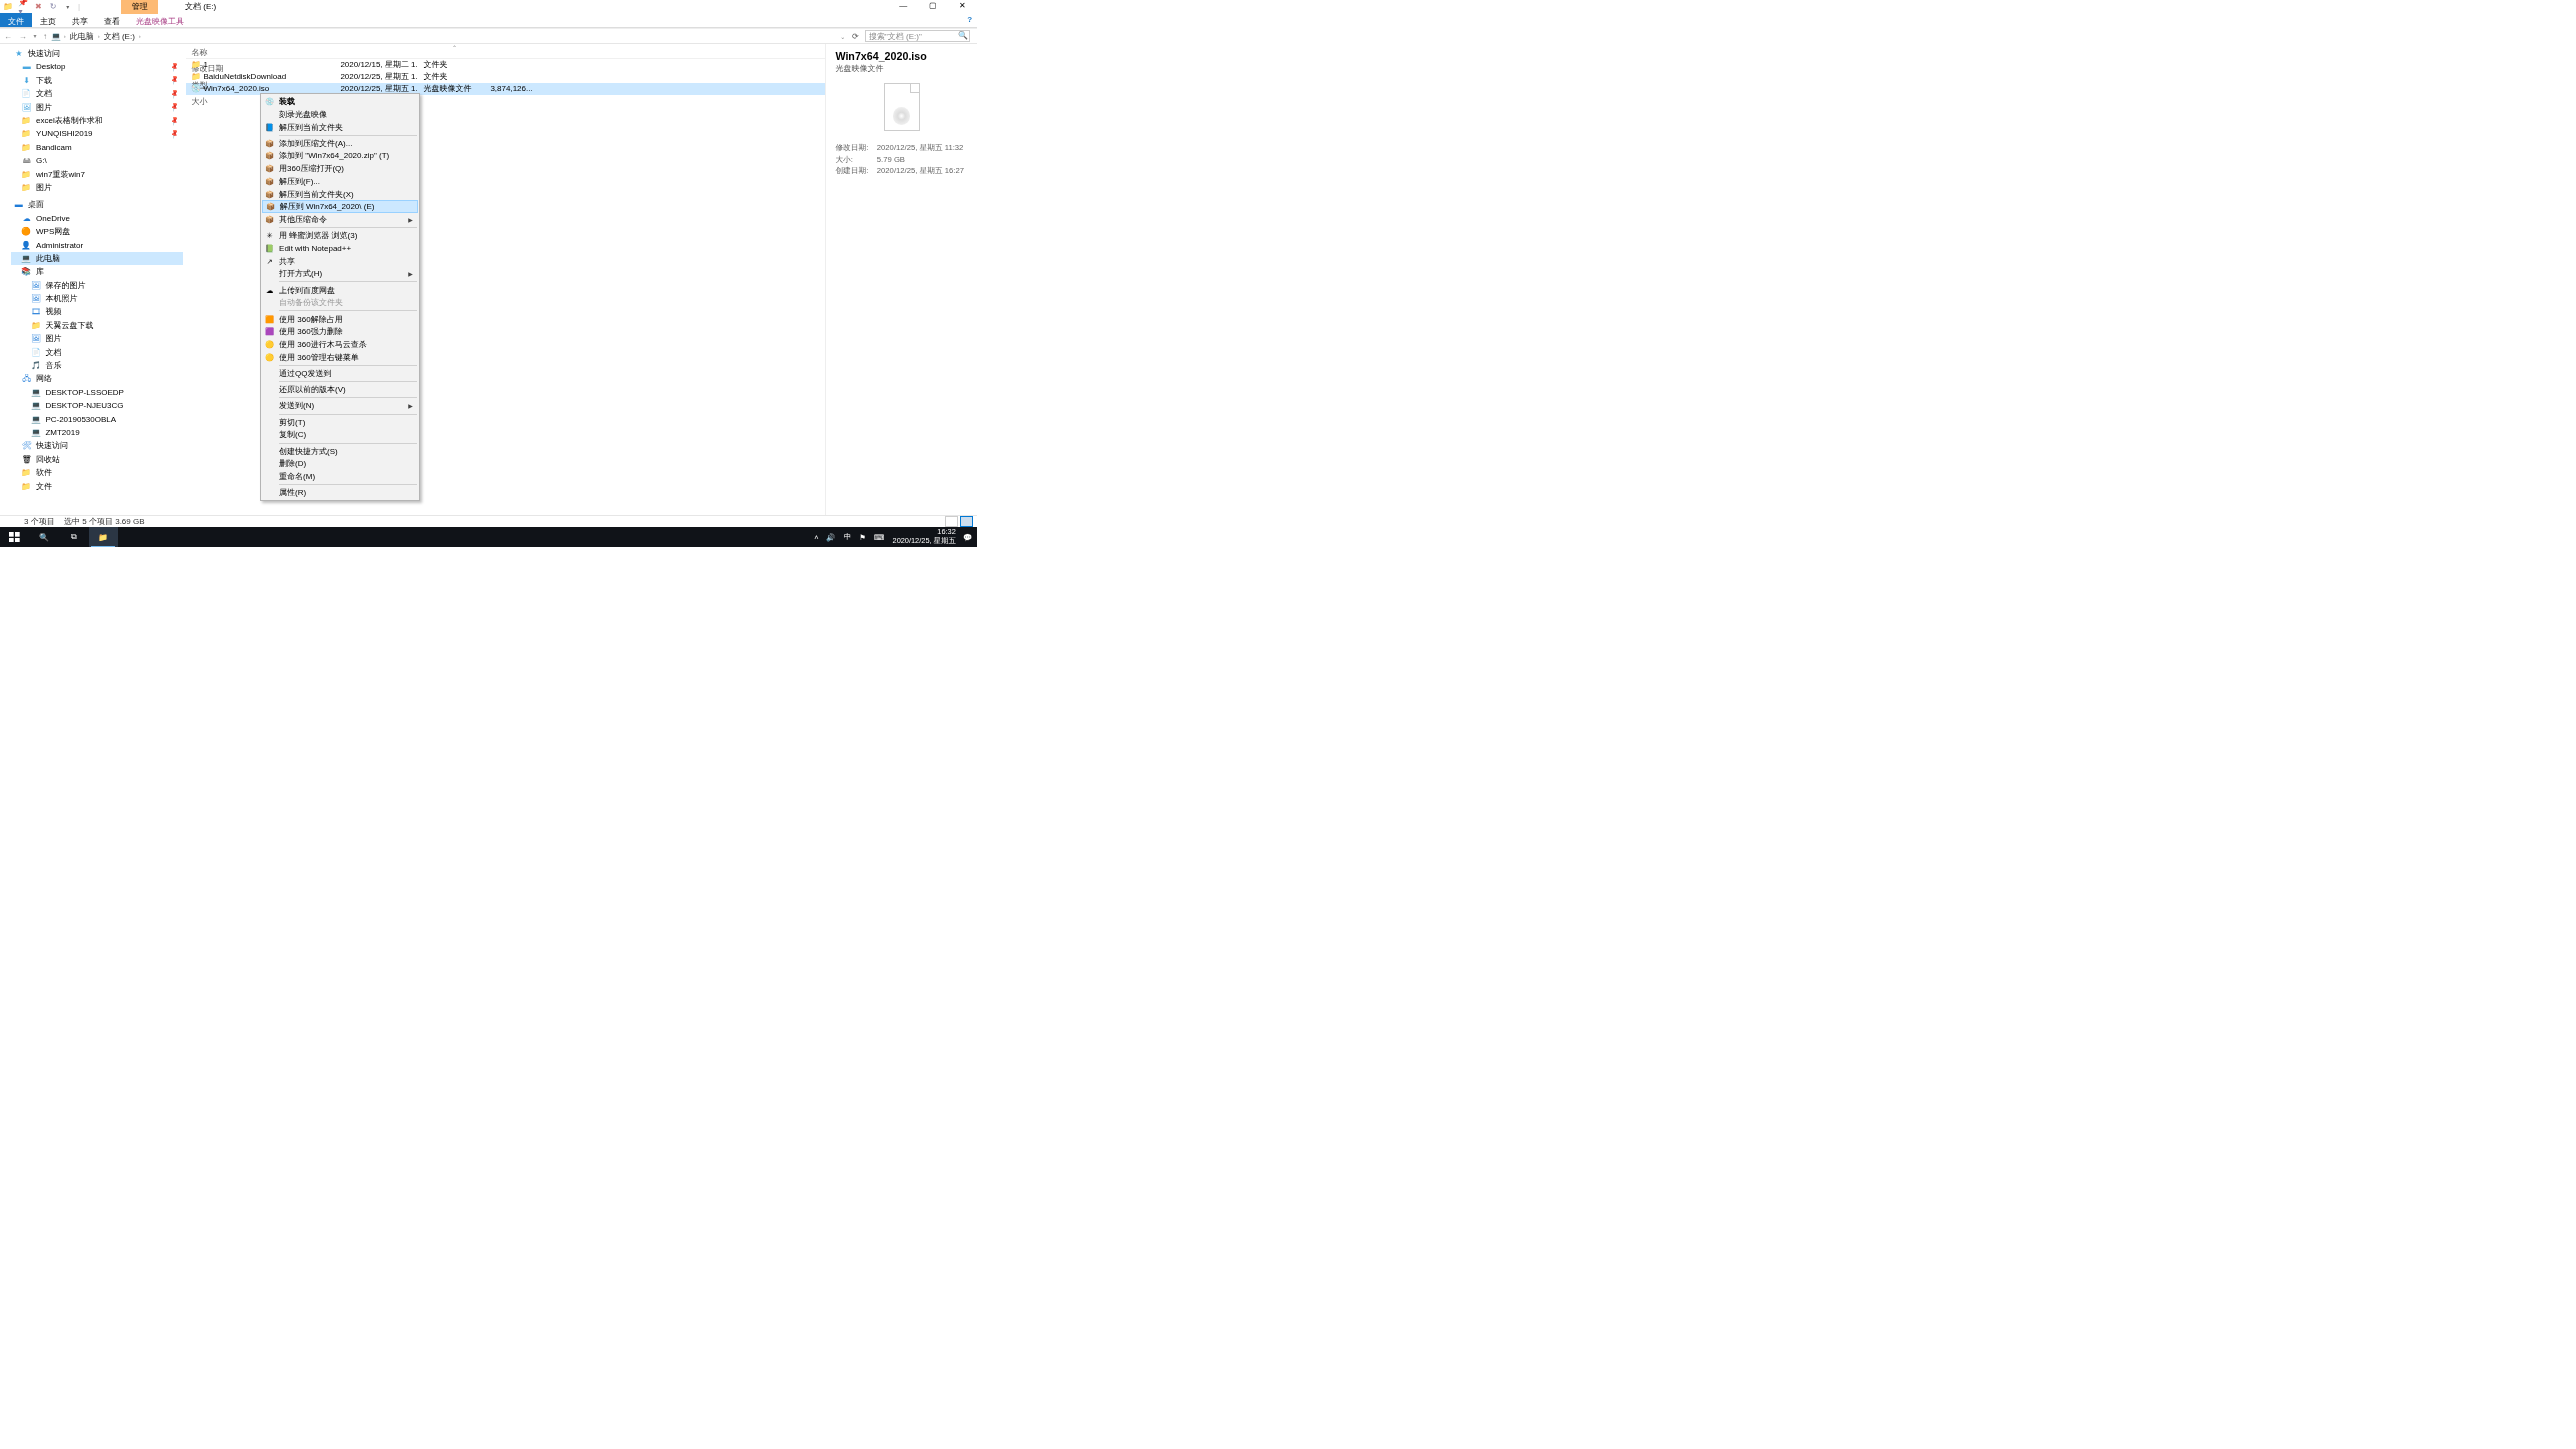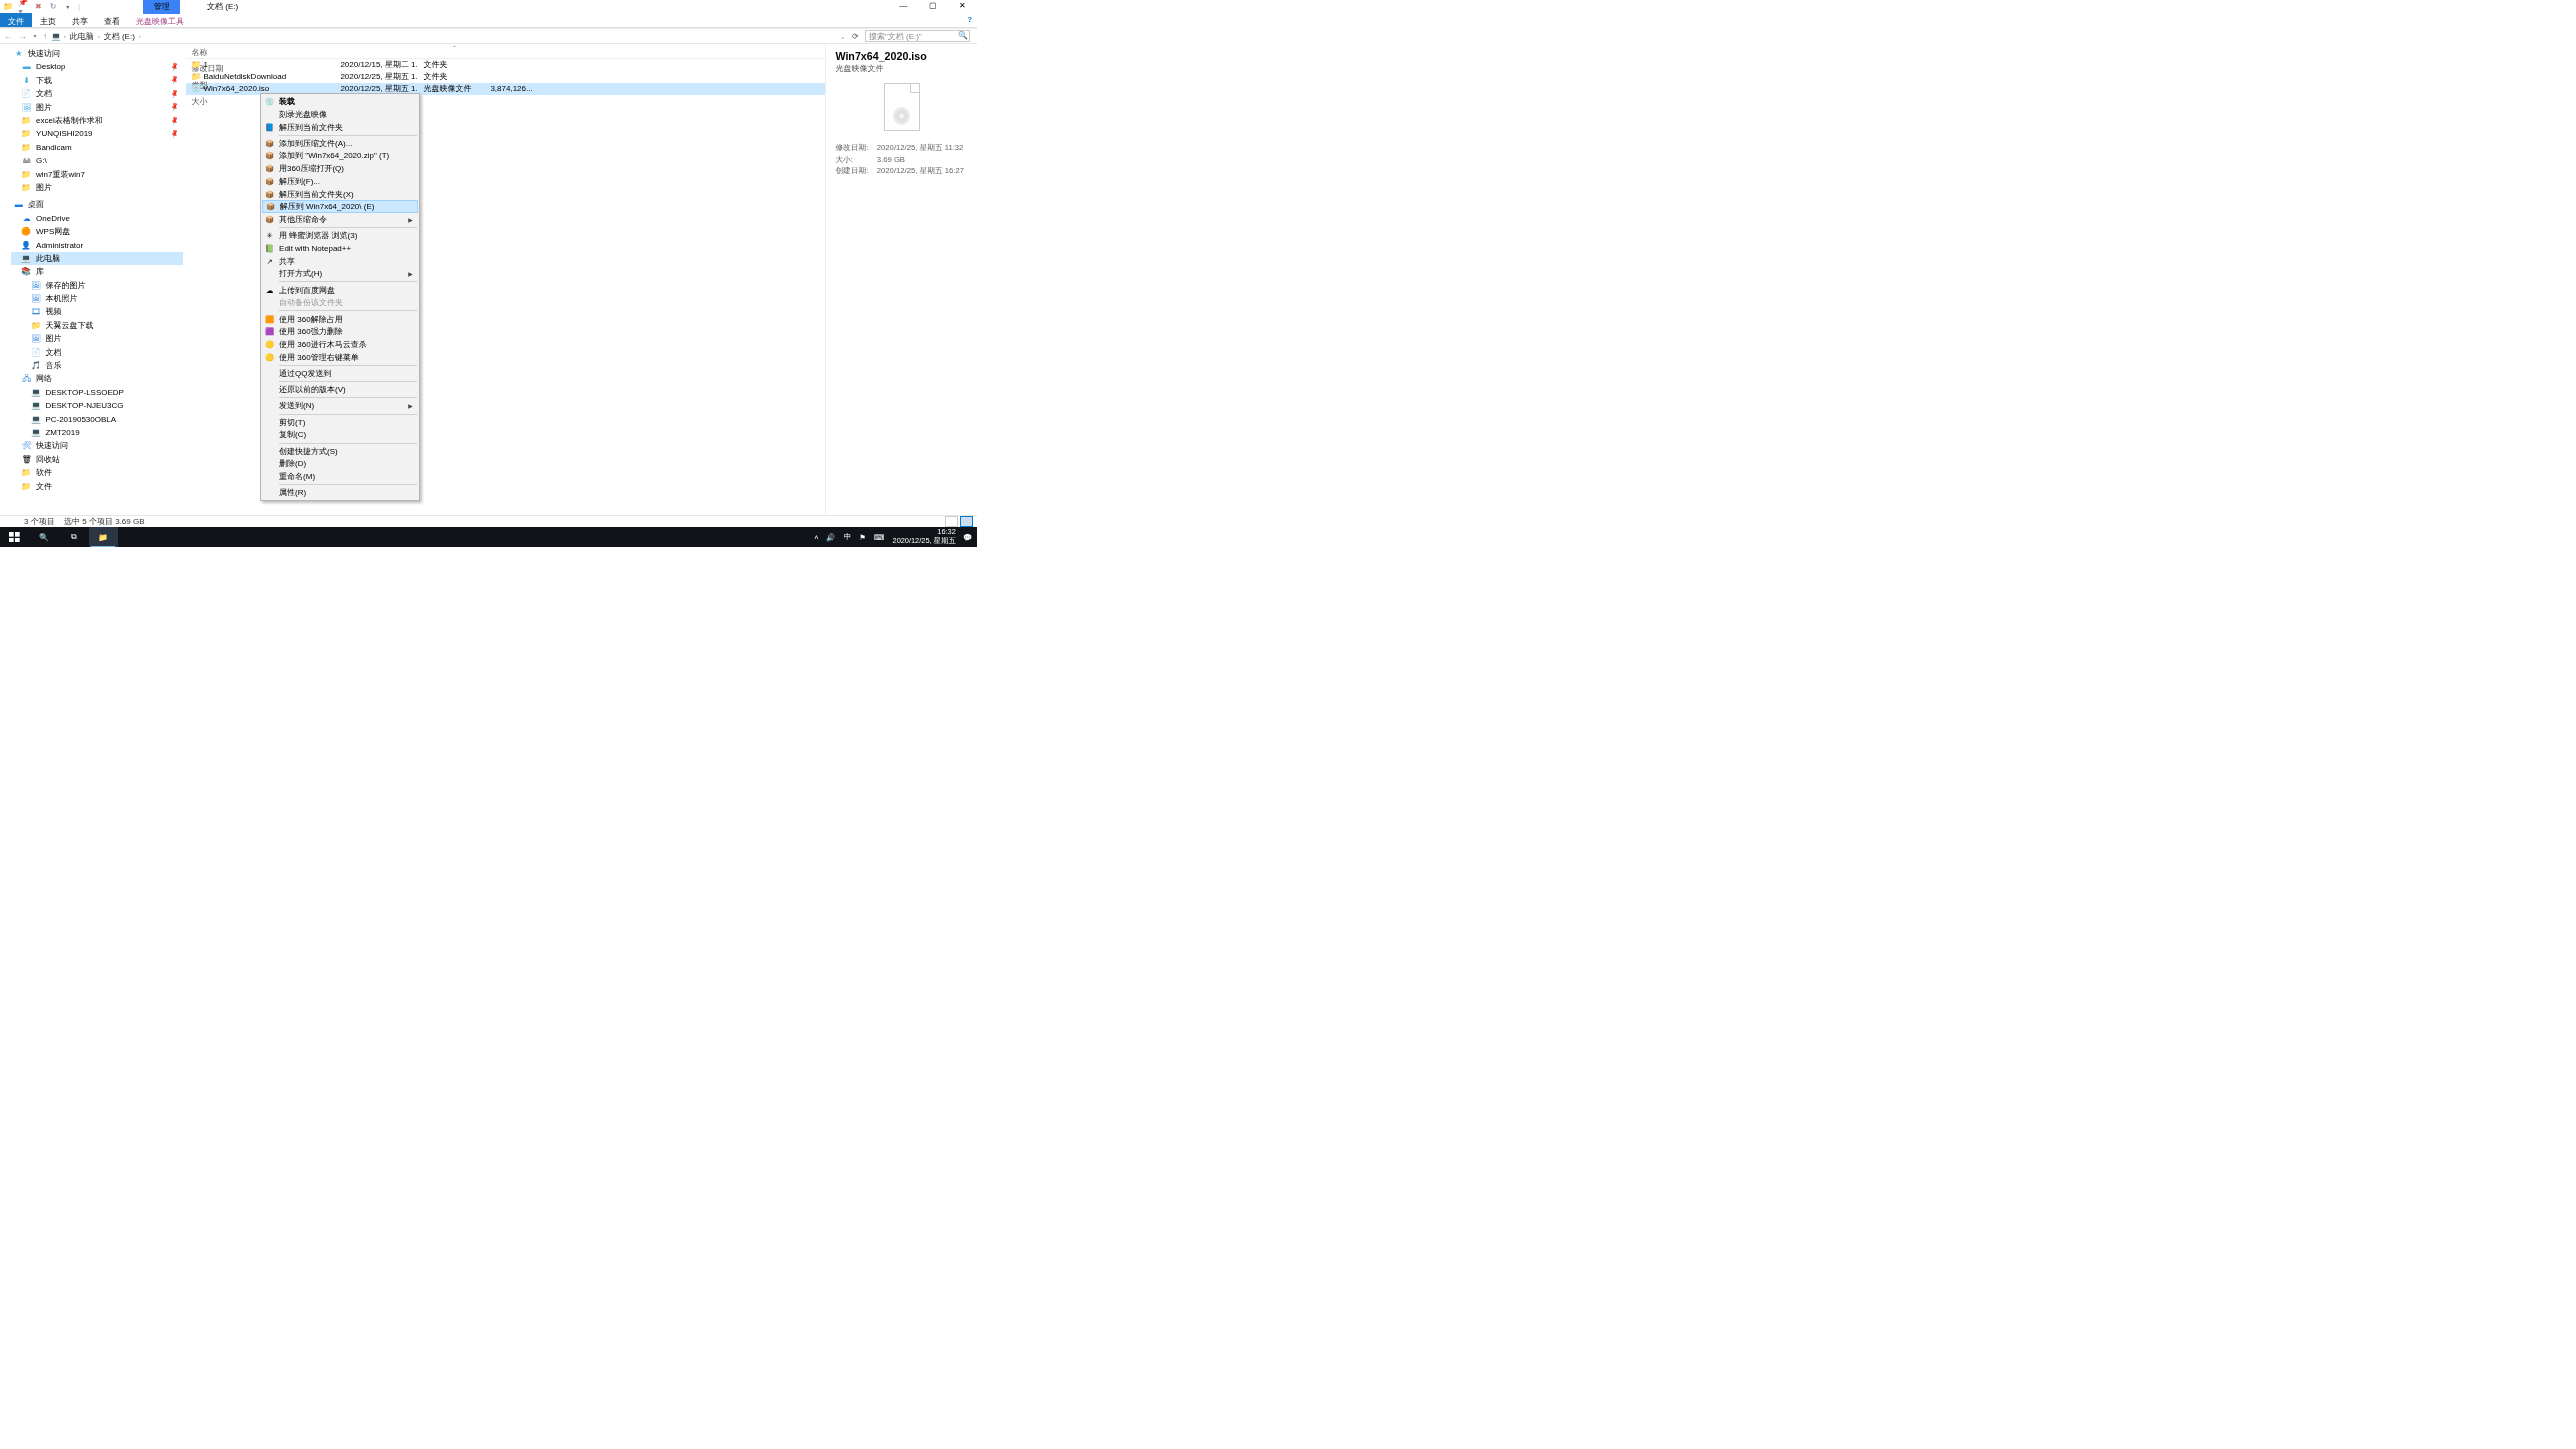--- a/index.html
+++ b/index.html
@@ -4,21 +4,21 @@
 <style>
   * { box-sizing: border-box; margin: 0; padding: 0; font-family: "Microsoft YaHei", "Segoe UI", sans-serif; }
   body { width: 977px; height: 547px; background: #fff; font-size: 8px; color: #000; overflow: hidden; position: relative; }
 
   
   .titlebar { height: 13.4px; background: #fff; display: flex; align-items: center; position: relative; }
   .qat { display: flex; gap: 5.4px; padding-left: 4px; align-items: center; }
   .qat .ficon { width: 9.4px; height: 9.4px; display: inline-flex; align-items: center; justify-content: center; }
   .title-tabs { position: absolute; left: 121px; top: 0; height: 13.4px; display: flex; align-items: center; gap: 16px; }
   .title-tab { padding: 1.3px 10.7px; font-size: 8px; }
-  .title-tab.active { background: #3b82f6; margin-left: 22px; }
+  .title-tab.active { background: #fdba74; }
   .winctrl { position: absolute; right: 0; top: 0; display: flex; gap: 0; }
   .winctrl button { width: 29.5px; height: 13.4px; border: none; background: transparent; font-size: 8px; line-height: 10.7px; }
 
   
   .ribbon { height: 14.8px; display: flex; align-items: stretch; border-bottom: 0.7px solid #ddd; }
   .ribbon .rtab { padding: 2.7px 8px; font-size: 8px; }
   .ribbon .rtab.file { background: #1979ca; color: #fff; }
   .ribbon .rtab.tools { color: #a94086; }
   .ribbon .help { margin-left: auto; width: 14.8px; color: #1979ca; font-weight: bold; text-align: center; padding-top: 2px;}
 
@@ -337,21 +337,21 @@
     <div class="sub">光盘映像文件</div>
     <div class="thumb">
         <div class="disc"></div>
       </div>
     <div class="kv">
         <span class="k">修改日期:</span>
         <span class="v">2020/12/25, 星期五 11:32</span>
       </div>
     <div class="kv">
         <span class="k">大小:</span>
-        <span class="v">3.69 GB</span>
+        <span class="v">5.79 GB</span>
       </div>
     <div class="kv">
         <span class="k">创建日期:</span>
         <span class="v">2020/12/25, 星期五 16:27</span>
       </div>
   </div>
 </div>
 
 <div class="statusbar">
   <span>3 个项目</span>

